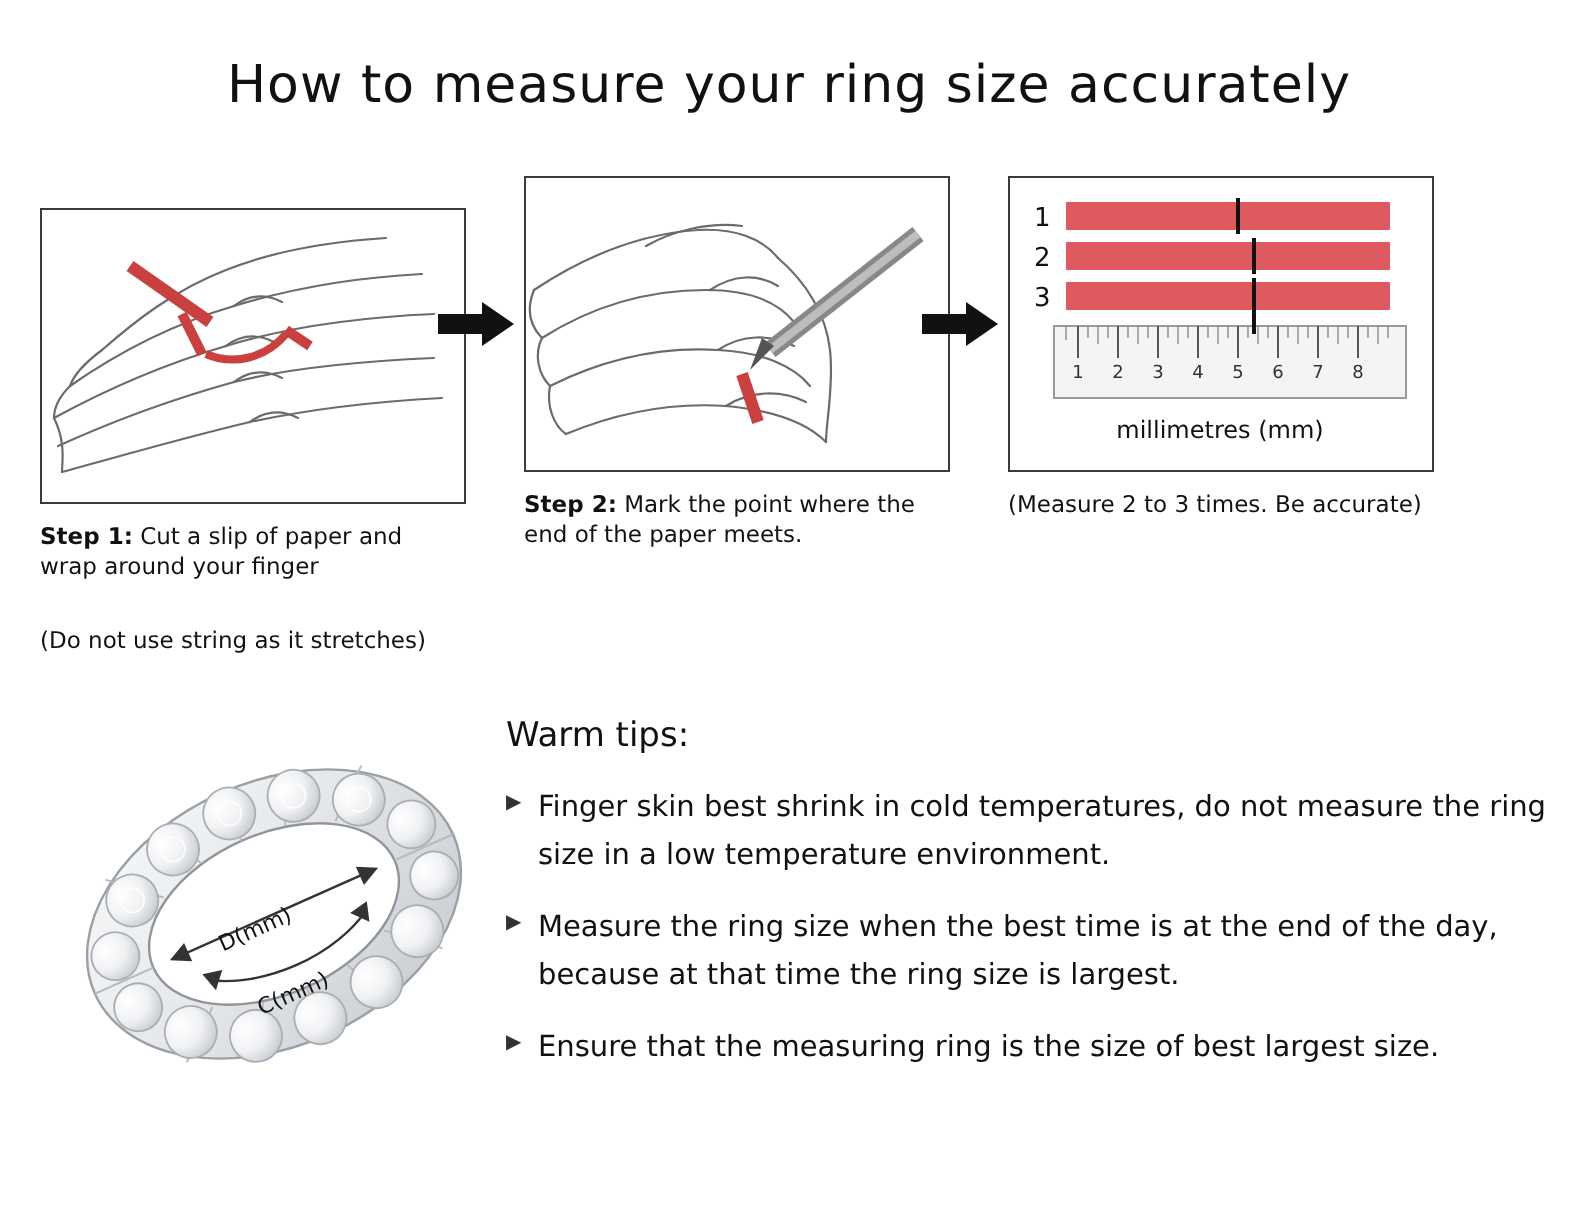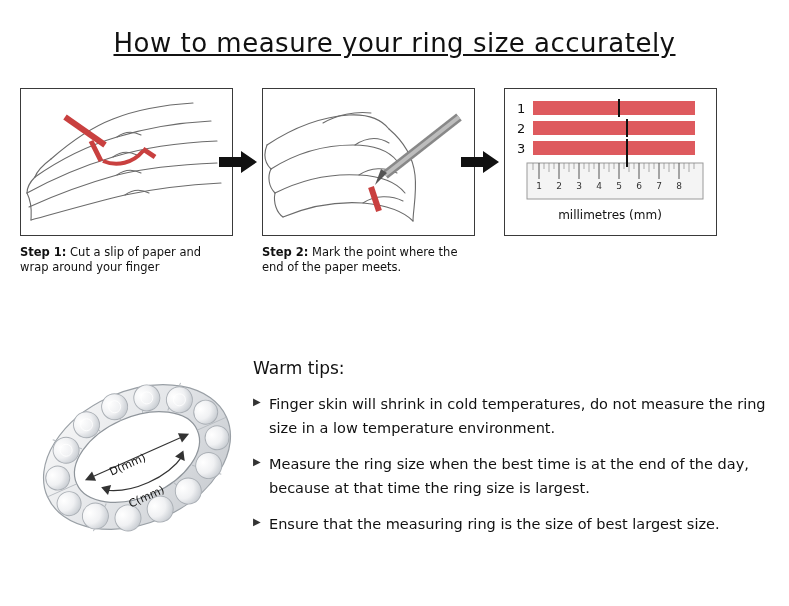--- a/index.html
+++ b/index.html
@@ -26,37 +26,36 @@
     position: absolute;
     left: 0;
     top: 28px;
     width: 789px;
     text-align: center;
     font-size: 26px;
     letter-spacing: 0.5px;
     color: #111111;
     font-family: "DejaVu Sans", sans-serif;
     font-weight: 400;
-    text-decoration: underline;
   }
 
   
   .steps {
     position: absolute;
     left: 0;
     top: 88px;
     width: 789px;
     height: 250px;
   }
   .step {
     position: absolute;
     top: 0;
     width: 213px;
   }
-  .step.s1 { left: 20px; }
+  .step.s1 { left: 20px; margin-top: 16px; }
   .step.s2 { left: 262px; }
   .step.s3 { left: 504px; }
 
   .illus {
     position: relative;
     width: 211px;
     height: 146px;
     border: 1px solid #3a3a3a;
     background: #ffffff;
     overflow: hidden;
@@ -167,20 +166,21 @@
             <path d="M44 28 L 84 56" stroke="#c9403f" stroke-width="6" stroke-linecap="butt"></path>
             <path d="M70 52 L 80 72" stroke="#c9403f" stroke-width="5" stroke-linecap="butt"></path>
             <path d="M122 60 L 134 68" stroke="#c9403f" stroke-width="5" stroke-linecap="butt"></path>
             <path d="M82 72 C 96 78, 112 74, 122 62" stroke="#c9403f" stroke-width="4" fill="none"></path>
           </g>
         </svg>
       </div>
       <div class="caption">
         <span class="lead">Step 1:</span><span> Cut a slip of paper and wrap around your finger</span>
       </div>
+      <div class="caption-2">(Do not use string as it stretches)</div>
     </div>
 
     <div class="arrow a1">
       <svg width="38" height="24" viewBox="0 0 38 24" xmlns="http://www.w3.org/2000/svg">
         <path d="M0 7 L 22 7 L 22 1 L 38 12 L 22 23 L 22 17 L 0 17 Z" fill="#111111"></path>
       </svg>
     </div>
 
     <div class="step s2">
       <div class="illus">
@@ -290,20 +290,21 @@
               <text x="134" y="100">6</text>
               <text x="154" y="100">7</text>
               <text x="174" y="100">8</text>
             </g>
 
             <line x1="122" y1="66" x2="122" y2="78" stroke="#111111" stroke-width="2"></line>
           </g>
           <text x="105" y="130" font-family="DejaVu Sans, sans-serif" font-size="12" fill="#111111" text-anchor="middle">millimetres (mm)</text>
         </svg>
       </div>
+      <div class="caption-2">(Measure 2 to 3 times. Be accurate)</div>
     </div>
   </div>
 
   <div class="ring">
     <svg width="230" height="210" viewBox="0 0 230 210" xmlns="http://www.w3.org/2000/svg">
       <defs>
         <radialGradient id="gem" cx="35%" cy="30%" r="70%">
           <stop offset="0%" stop-color="#ffffff"></stop>
           <stop offset="60%" stop-color="#f0f1f3"></stop>
           <stop offset="100%" stop-color="#cdd1d6"></stop>
@@ -373,21 +374,21 @@
       <text x="107" y="116" font-family="DejaVu Sans, sans-serif" font-size="11" fill="#111111" text-anchor="middle" transform="rotate(-24 107 116)">D(mm)</text>
       <text x="126" y="148" font-family="DejaVu Sans, sans-serif" font-size="11" fill="#111111" text-anchor="middle" transform="rotate(-24 126 148)">C(mm)</text>
     </svg>
   </div>
 
   <div class="tips">
     <div class="tips-title">Warm tips:</div>
 
     <div class="tip">
       <span class="bullet">▶</span>
-      <span class="tip-text">Finger skin will shrink in cold temperatures, do not measure the ring size in a low temperature environment.</span>
+      <span class="tip-text">Finger skin best shrink in cold temperatures, do not measure the ring size in a low temperature environment.</span>
     </div>
     <div class="tip">
       <span class="bullet">▶</span>
       <span class="tip-text">Measure the ring size when the best time is at the end of the day, because at that time the ring size is largest.</span>
     </div>
     <div class="tip">
       <span class="bullet">▶</span>
       <span class="tip-text">Ensure that the measuring ring is the size of best largest size.</span>
     </div>
   </div>

